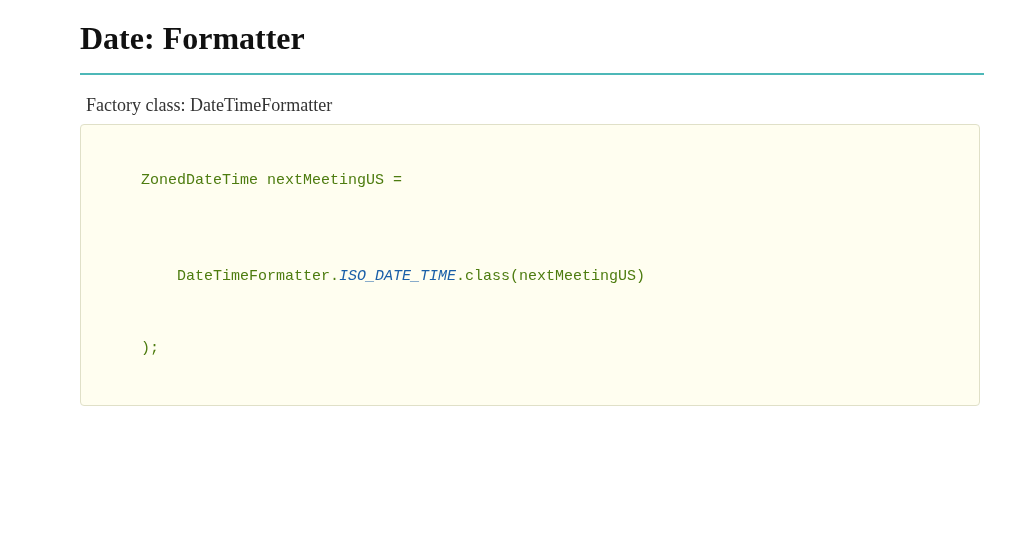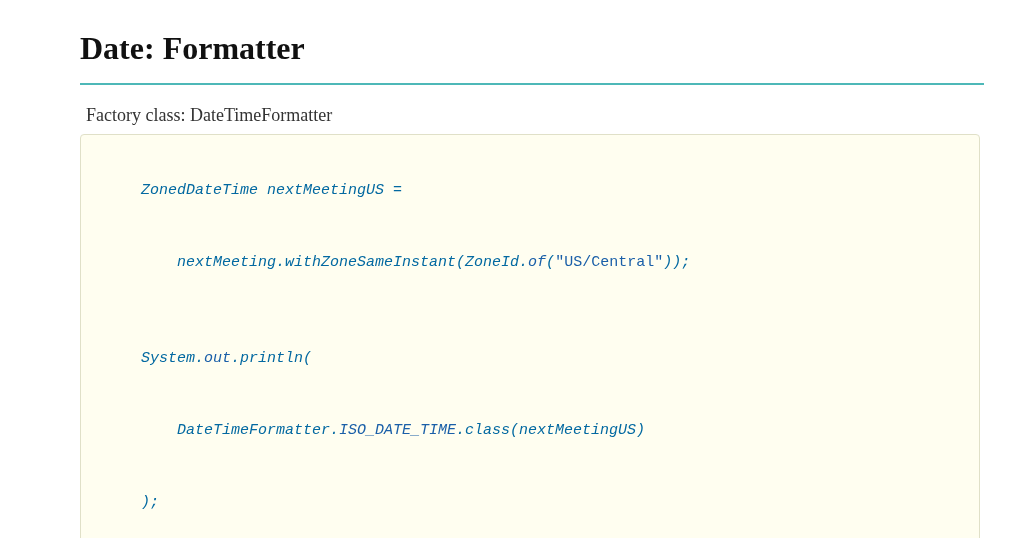--- a/index.html
+++ b/index.html
@@ -15,21 +15,21 @@
       min-height: 538px;
       padding: 20px 40px 40px 80px;
       color: #333333;
     }
 
     .page-title {
       font-size: 32px;
       font-weight: bold;
       color: #111111;
       margin-bottom: 16px;
-      margin-top: 10px;
+      margin-top: 0;
     }
 
     .divider {
       border: none;
       border-top: 2px solid #4db8b8;
       margin-bottom: 20px;
     }
 
     .factory-label {
       font-size: 18px;
@@ -48,22 +48,21 @@
       line-height: 1.6;
       max-width: 900px;
     }
 
     .code-line {
       display: block;
       white-space: pre;
     }
 
     .code-default {
-      color: #0369a1;
-      font-style: italic;
+      color: #4d7c0f;
     }
 
     .code-italic-blue {
       color: #1a5fa8;
       font-style: italic;
     }
 
     .code-string {
       color: #1a5fa8;
     }
@@ -79,29 +78,23 @@
 <h1 class="page-title">Date: Formatter</h1>
 <hr class="divider">
 <p class="factory-label">Factory class: DateTimeFormatter</p>
 
 <div class="code-block">
 
   <span class="code-line">
     <span class="code-default">ZonedDateTime nextMeetingUS =</span>
   </span>
 
-  <span class="code-line">
-    <span class="code-default">    nextMeeting.withZoneSameInstant(ZoneId.</span><span class="code-italic-blue">of</span><span class="code-default">(</span><span class="code-string">"US/Central"</span><span class="code-default">));</span>
-  </span>
 
   <span class="code-blank"></span>
 
-  <span class="code-line">
-    <span class="code-default">System.</span><span class="code-italic-blue">out</span><span class="code-default">.println(</span>
-  </span>
 
   <span class="code-line">
     <span class="code-default">    DateTimeFormatter.</span><span class="code-italic-blue">ISO_DATE_TIME</span><span class="code-default">.class(nextMeetingUS)</span>
   </span>
 
   <span class="code-line">
     <span class="code-default">);</span>
   </span>
 
 </div>

